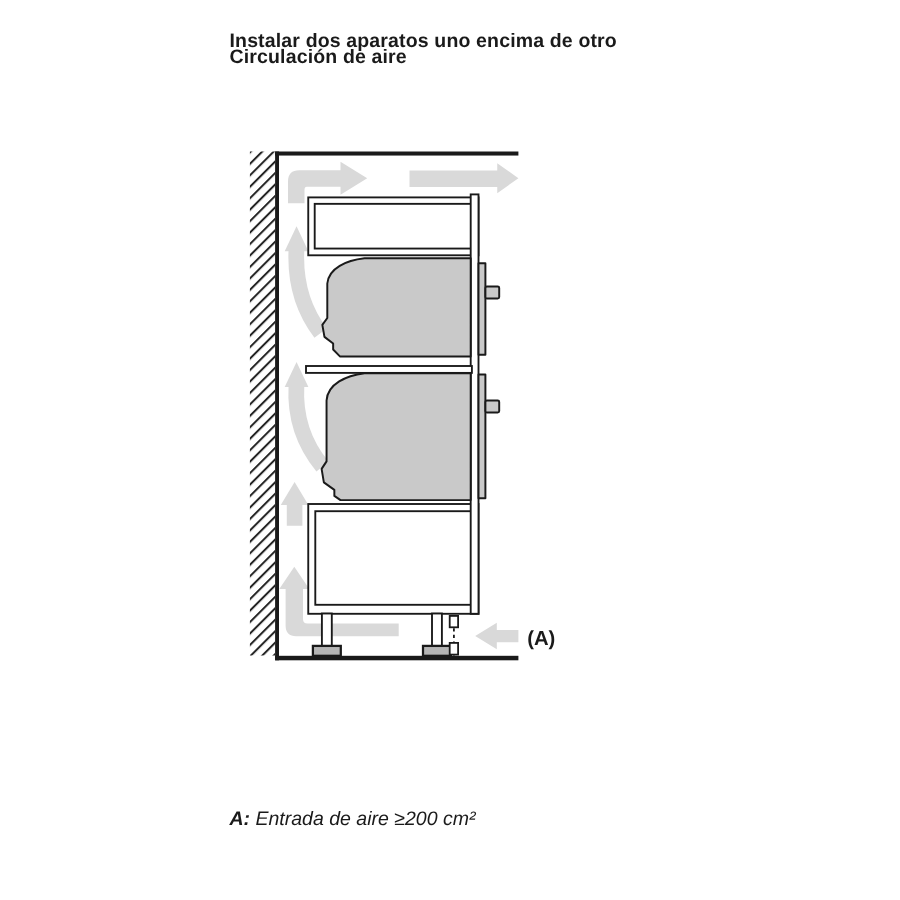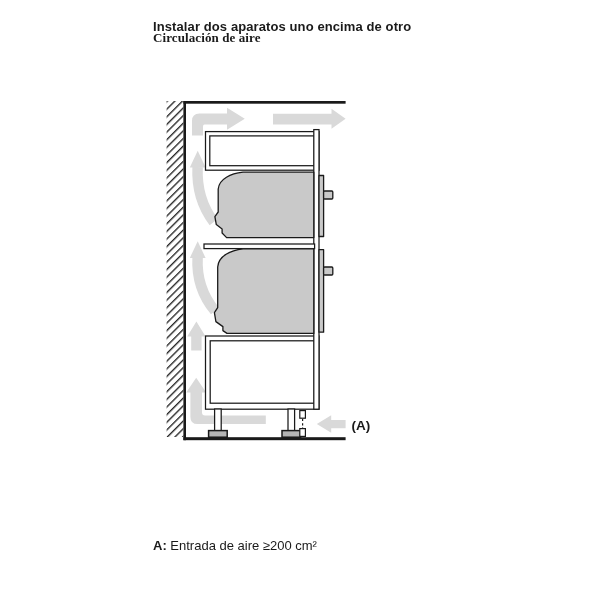--- a/index.html
+++ b/index.html
@@ -9,25 +9,25 @@
     font-family:"Liberation Sans",sans-serif;
     color: var(--line,#1a1a1a);
     overflow:hidden;
   }
   .title, .subtitle {
     position:absolute; left:153px; margin:0;
     font-size:13px; font-weight:bold; line-height:15px; letter-spacing:0.1px;
     color: var(--line,#1a1a1a);
   }
   .title { top:3px;margin-top:16px; }
-  .subtitle { top:30px;font-family:Liberation Serif, serif; }
+  .subtitle { top:30px; }
   .diagram { position:absolute; left:0; top:0; width:600px; height:600px; }
   .legend {
     position:absolute; left:153px; top:538px; margin:0;
-    font-size:13px; line-height:15px; color: var(--line,#1a1a1a);
+    font-size:13px; line-height:15px; color: var(--line,#1a1a1a); font-style: italic;
   }
   .legend strong { font-weight:bold; }
 
   
   .arrow { fill: var(--arrow-fill,#d9d9d9); }
   .arrow-stroke { fill:none; stroke: var(--arrow-fill,#d9d9d9); stroke-width:10.5; }
   .solid { fill: var(--line,#1a1a1a); }
   .panel { fill:#ffffff; stroke: var(--line,#1a1a1a); stroke-width:1.25; }
   .panel-inner { fill:none; stroke: var(--line,#1a1a1a); stroke-width:1.25; }
   .appliance { fill: var(--appliance-fill,#c9c9c9); stroke: var(--line,#1a1a1a); stroke-width:1.3; stroke-linejoin:round; }

